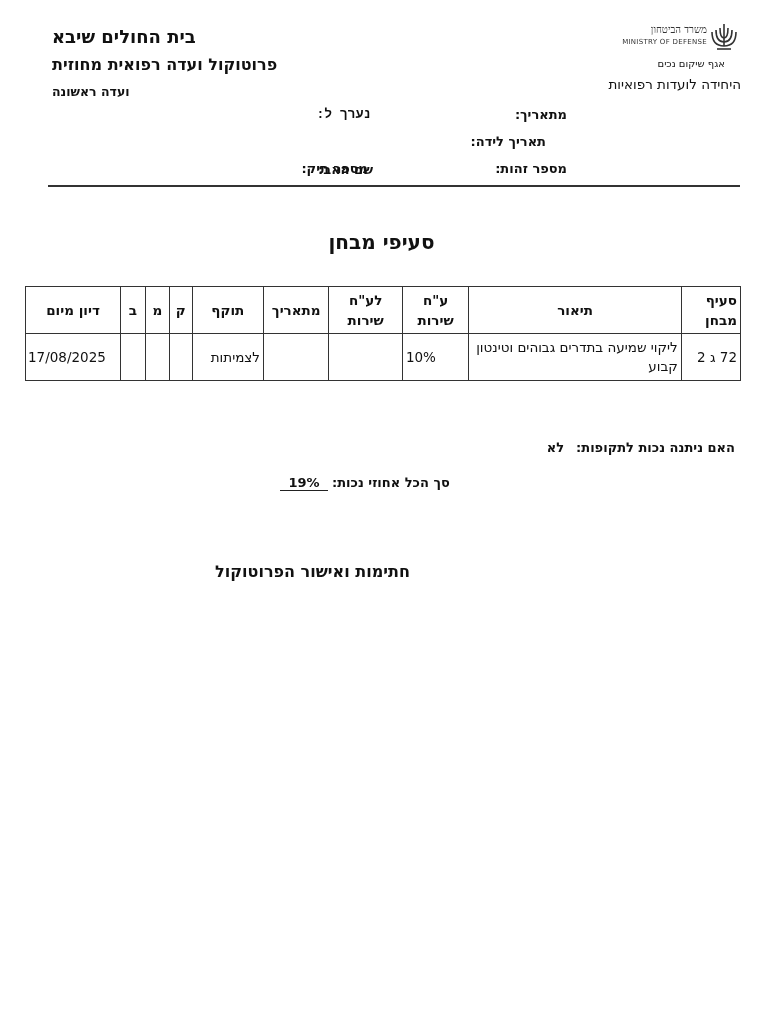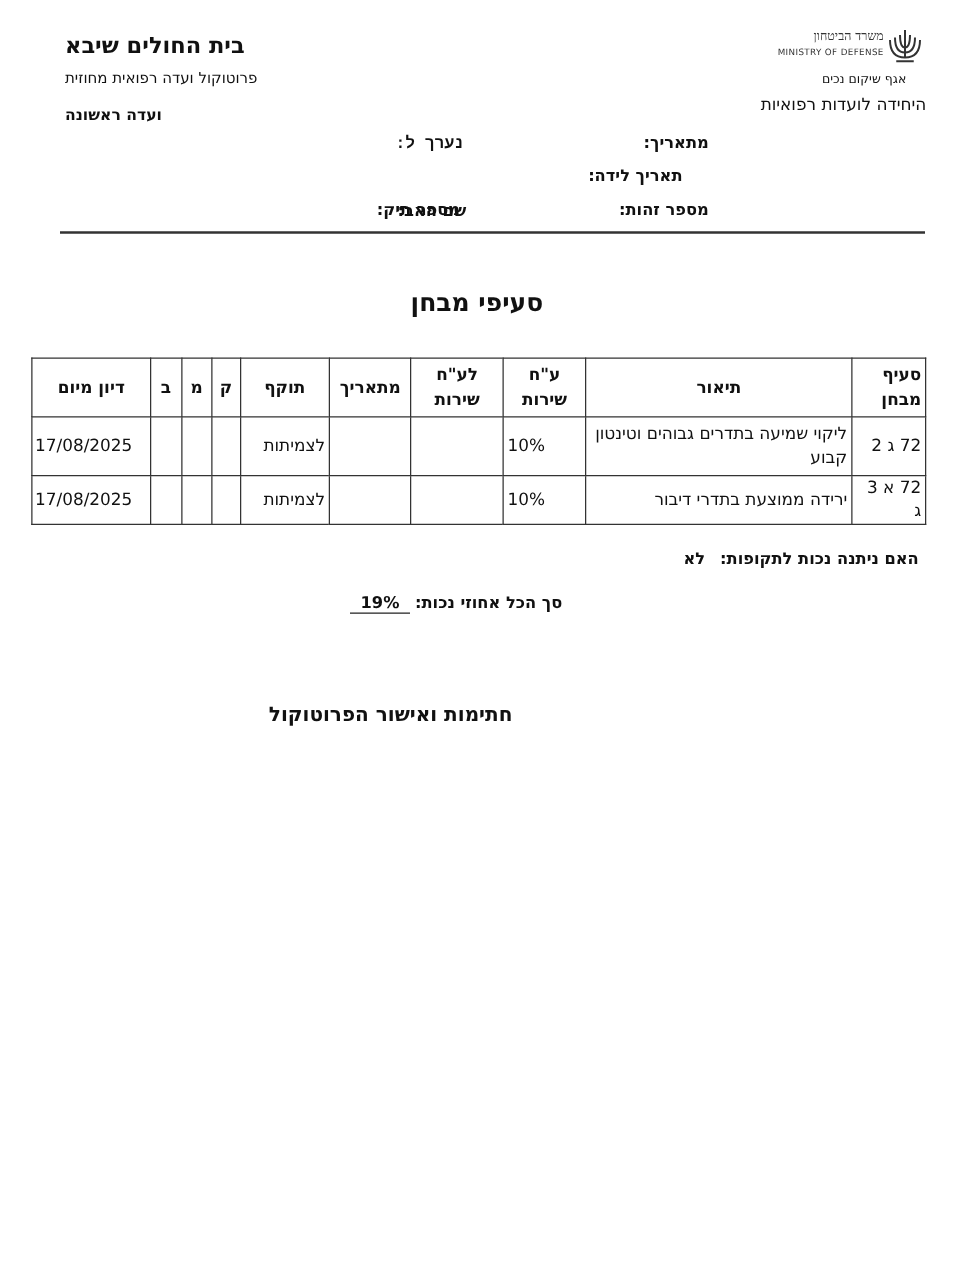--- a/index.html
+++ b/index.html
@@ -19,21 +19,21 @@
   .logo-wrap { position: absolute; top: 18px; right: 22px; width: 130px; height: 38px; }
   .logo-emblem { position: absolute; right: 0; top: 0; width: 34px; height: 34px; }
   .logo-he { position: absolute; right: 34px; top: 6px; font-size: 10px; font-family: "DejaVu Serif", serif; color: #333; }
   .logo-en { position: absolute; right: 34px; top: 20px; font-size: 7px; font-family: "DejaVu Sans", sans-serif; color: #333; letter-spacing: 0.3px; direction: ltr; text-align: right; }
 
   .dept { top: 58px; right: 38px; font-size: 10px; font-weight: normal; }
   .unit { top: 76px; right: 22px; font-size: 13.5px; font-weight: normal; }
 
   
   .hosp { top: 26px; left: 52px; font-size: 18px; font-weight: bold; direction: rtl; }
-  .proto { top: 55px; left: 52px; font-size: 12px; font-weight: normal; direction: rtl; }
+  .proto { top: 55px; left: 52px; font-size: 16px; font-weight: bold; direction: rtl; }
   .first { top: 84px; left: 52px; font-size: 12.5px; font-weight: bold; direction: rtl; }
 
   .fld { font-size: 13px; font-weight: bold; direction: rtl; }
 
   .hr-line { position: absolute; top: 185px; left: 48px; width: 692px; height: 2px; background: #333; }
 
   .section-title { top: 230px; left: 0; width: 763px; text-align: center; font-size: 20px; font-weight: bold; }
 
   table.exam {
     position: absolute; top: 286px; left: 25px;
@@ -128,32 +128,20 @@
       <td>ליקוי שמיעה בתדרים גבוהים וטינטון קבוע</td>
       <td class="pct">10%</td>
       <td></td>
       <td></td>
       <td>לצמיתות</td>
       <td></td>
       <td></td>
       <td></td>
       <td class="date">17/08/2025</td>
     </tr>
-    <tr>
-      <td class="row2">72 א 3 ג</td>
-      <td class="row2">ירידה ממוצעת בתדרי דיבור</td>
-      <td class="row2 pct">10%</td>
-      <td class="row2"></td>
-      <td class="row2"></td>
-      <td class="row2">לצמיתות</td>
-      <td class="row2"></td>
-      <td class="row2"></td>
-      <td class="row2"></td>
-      <td class="row2 date">17/08/2025</td>
-    </tr>
   </tbody>
 </table>
 
 <div class="abs periods">
   <span>האם ניתנה נכות לתקופות:</span><span class="val">לא</span>
 </div>
 
 <div class="abs total">
   <span>סך הכל אחוזי נכות:</span><span class="val">19%</span>
 </div>

